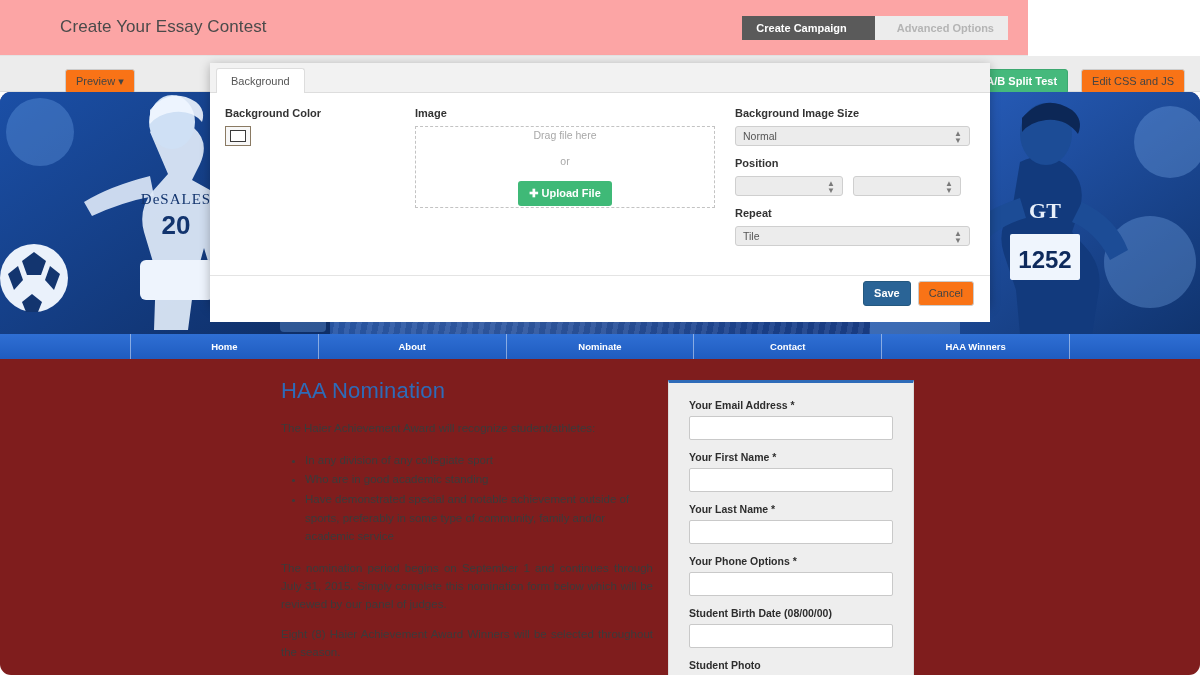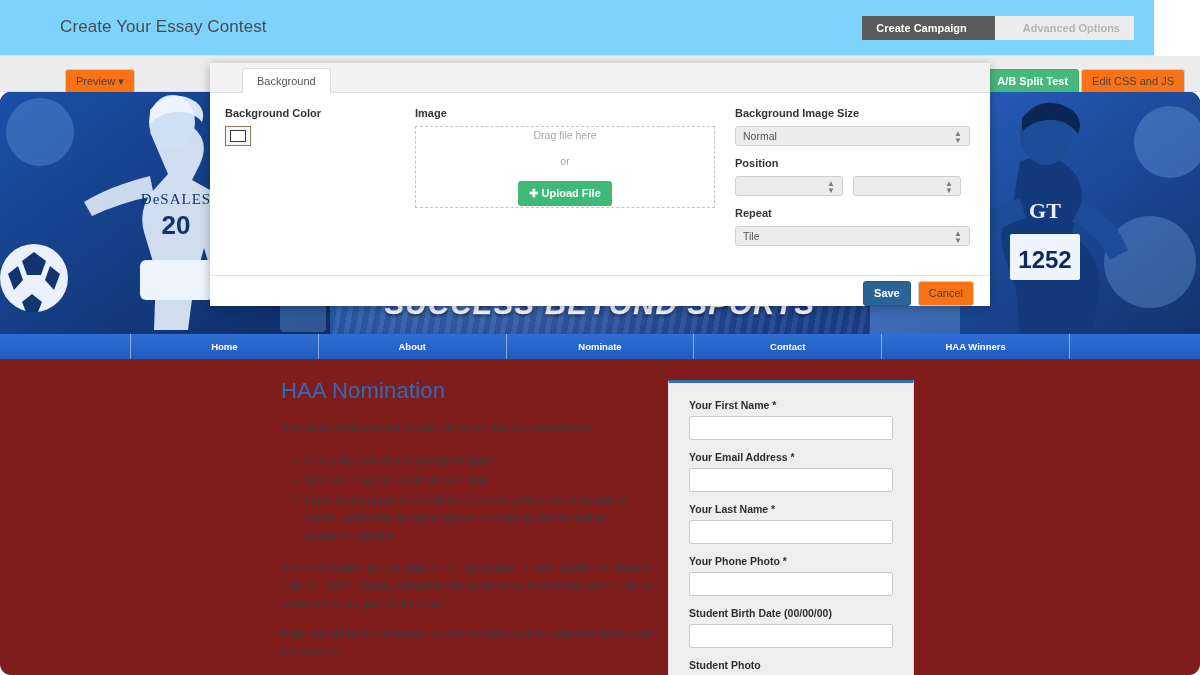--- a/index.html
+++ b/index.html
@@ -7,53 +7,53 @@
   body {
     width:1200px; height:675px; overflow:hidden;
     font-family:"Liberation Sans", sans-serif;
     background:#ffffff; color:#333;
     -webkit-font-smoothing:antialiased;
   }
   #root { position:relative; width:1200px; height:675px; overflow:hidden; }
 
   
   .appbar {
-    position:absolute; left:0; top:0; width:1154px; height:56px;
-    background:#7dd3fc; border-bottom:1px solid #e3e3e3;
+    position:absolute; left:0; top:0; width:1028px; height:56px;
+    background:#fca5a5; border-bottom:1px solid #e3e3e3;
   }
   .app-title {
     position:absolute; left:60px; top:17px;
     font-size:17px; color:#4a4a4a; font-weight:400; letter-spacing:.1px;
   }
   .wizard { position:absolute; right:20px; top:16px; height:24px; display:flex; }
   .wz-step {
     position:relative; height:24px; line-height:24px;
     font-size:11px; font-weight:bold; padding:0 14px;
     white-space:nowrap;
   }
   .wz-step.active { background:#5a5a5a; color:#fff; padding-right:28px; }
   .wz-step.active:after {
     content:""; position:absolute; right:-11px; top:0;
     width:0; height:0; border-top:12px solid transparent;
     border-bottom:12px solid transparent; border-left:11px solid #5a5a5a;
   }
-  .wz-step.inactive { background:#ececec; color:#b4b4b4; padding-left:28px; margin-left:0; }
+  .wz-step.inactive { background:#ececec; color:#b4b4b4; padding-left:22px; margin-left:0; }
 
   
   .toolbar {
     position:absolute; left:0; top:56px; width:1200px; height:36px;
     background:#ececec; border-bottom:1px solid #dcdcdc;
   }
   .btn {
     display:inline-block; font-size:11px; line-height:1;
     padding:6px 10px; border-radius:3px; border:1px solid #ccc;
     background:#f97316; color:#444; cursor:pointer; white-space:nowrap;
   }
   .preview-btn { position:absolute; left:65px; top:69px; }
-  .right-tools { position:absolute; right:15px; top:69px; display:flex; gap:2px; }
+  .right-tools { position:absolute; right:15px; top:69px; display:flex; gap:13px; }
   .btn-green { background:#45b97c; border-color:#3da870; color:#fff; font-weight:bold; }
 
   
   .preview-area {
     position:absolute; left:0; top:92px; width:1200px; height:583px;
     background:#7f1d1d; overflow:hidden;border-radius:11px;
   }
   .hero {
     position:relative; width:1200px; height:242px; overflow:hidden;
     background:#1d5fc4;
@@ -125,21 +125,21 @@
   
   .modal-shadow {
     position:absolute; left:210px; top:63px; width:780px; height:243px;
     background:#fff; box-shadow:0 2px 10px rgba(0,0,0,.28);
   }
   .modal-tabs {
     position:absolute; left:210px; top:63px; width:780px; height:30px;
     background:#f2f2f2; border-bottom:1px solid #dddddd;
   }
   .modal-tab {
-    position:absolute; left:32px; top:5px; height:26px; line-height:25px;
+    position:absolute; left:6px; top:5px; height:26px; line-height:25px;
     padding:0 14px; background:#fff; border:1px solid #ddd; border-bottom:none;
     border-radius:3px 3px 0 0; font-size:11px; color:#555;
   }
   .modal-body { position:absolute; left:210px; top:93px; width:780px; height:213px; background:#fff; }
   .m-label { font-size:11px; color:#333; font-weight:bold; margin-bottom:7px; display:block; }
   .sec-bgcolor { position:absolute; left:15px; top:14px; width:175px; }
   .color-swatch {
     width:26px; height:20px; background:#f7f7f7; border:1px solid #8a7a63;
     display:flex; align-items:center; justify-content:center;
   }
@@ -160,21 +160,21 @@
     position:relative; width:100%; height:20px; background:#ececec;
     border:1px solid #cfcfcf; border-radius:3px;
     font-size:10.5px; color:#555; line-height:19px; padding:0 7px;
   }
   .sel .caret { position:absolute; right:7px; top:3px; color:#7a7a7a; font-size:8px; line-height:7px; }
   .sel .caret b { display:block; }
   .two-col { display:flex; gap:10px; }
   .two-col .sel { width:108px; }
   .grp { margin-bottom:11px; }
   .modal-footer {
-    position:absolute; left:210px; top:275px; width:780px; height:31px;
+    position:absolute; left:210px; top:275px; width:780px; height:47px;
     border-top:1px solid #e4e4e4; background:#fff;
   }
   .modal-footer .acts { position:absolute; right:16px; top:5px; display:flex; gap:7px; }
   .btn-save { background:#2a6496; border:1px solid #24587f; color:#fff; font-weight:bold; }
 </style>
 </head>
 <body>
 
 <div id="root">
 
@@ -291,37 +291,37 @@
       <li>Who are in good academic standing</li>
       <li>Have demonstrated special and notable achievement outside of sports, preferably in some type of community, family and/or academic service</li>
     </ul>
     <p class="body-p">The nomination period begins on September 1 and continues through July 31, 2015. Simply complete this nomination form below which will be reviewed by our panel of judges.</p>
     <p class="body-p">Eight (8) Haier Achievement Award Winners will be selected throughout the season.</p>
 
   </div>
 
   <div class="form-panel">
     <div class="fld">
+      <label class="fld-label">Your Email Address *</label>
+      <input class="fld-input" value="" style="">
+    </div>
+    <div class="fld">
       <label class="fld-label">Your First Name *</label>
       <input class="fld-input" value="" style="">
     </div>
     <div class="fld">
-      <label class="fld-label">Your Email Address *</label>
-      <input class="fld-input" value="" style="">
-    </div>
-    <div class="fld">
       <label class="fld-label">Your Last Name *</label>
       <input class="fld-input" value="" style="">
     </div>
     <div class="fld">
-      <label class="fld-label">Your Phone Photo *</label>
+      <label class="fld-label">Your Phone Options *</label>
       <input class="fld-input" value="" style="">
     </div>
     <div class="fld">
-      <label class="fld-label">Student Birth Date (00/00/00)</label>
+      <label class="fld-label">Student Birth Date (08/00/00)</label>
       <input class="fld-input" value="" style="">
     </div>
     <div class="fld">
       <label class="fld-label">Student Photo</label>
 
     </div>
   </div>
 
   <div class="modal-shadow"></div>
 

